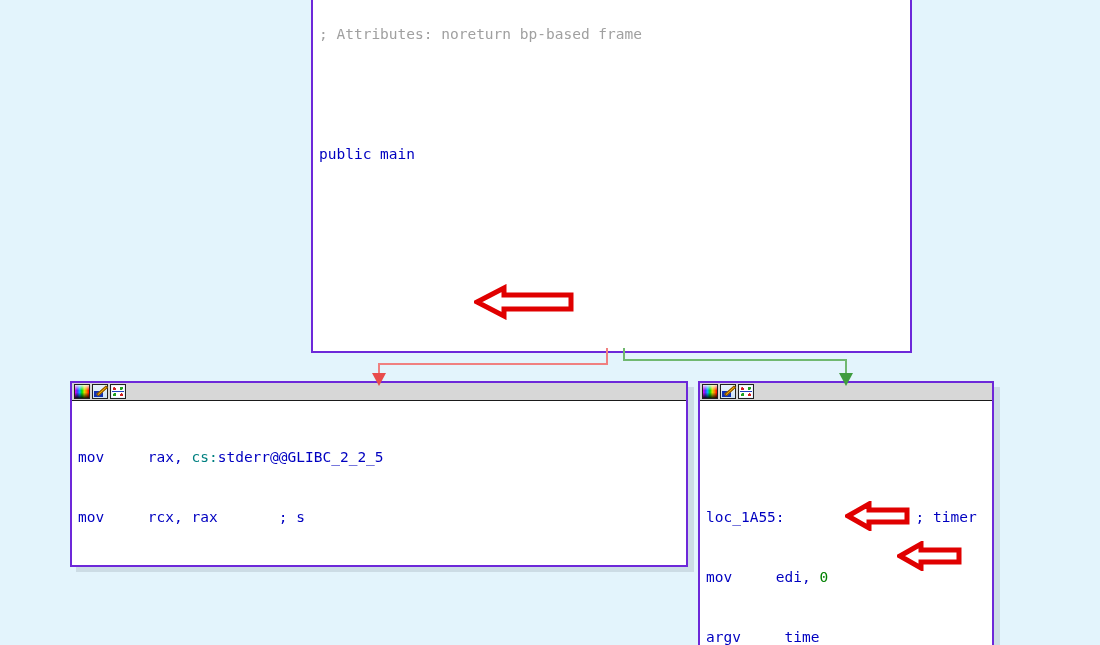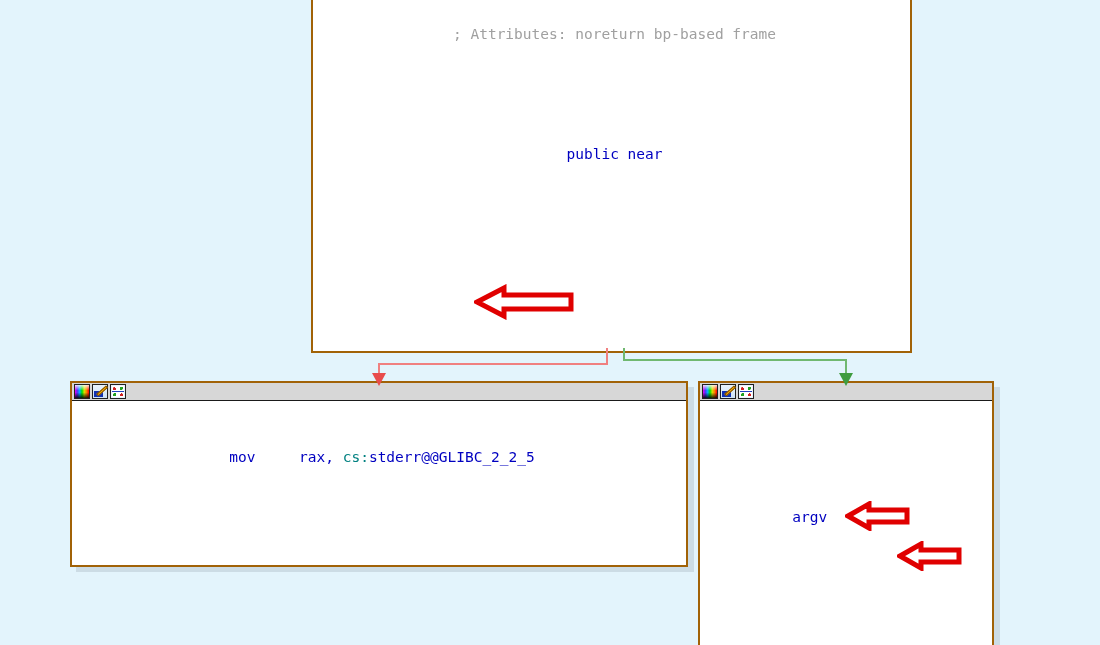--- a/index.html
+++ b/index.html
@@ -19,21 +19,21 @@
     position: absolute;
     left: 0; top: 0;
     width: 1100px;
     height: 645px;
   }
 
   
   .node {
     position: absolute;
     background: #ffffff;
-    border: 2px solid #a16207;
+    border: 2px solid #6d28d9;
     box-sizing: border-box;
     overflow: hidden;
   }
   .node-shadow {
     position: absolute;
     background: #b9c9d2;
     opacity: .55;
     z-index: 0;
   }
   .titlebar {
@@ -104,21 +104,21 @@
       #ffffff;
   }
 
   .code {
     padding: 6px 0 4px 6px;
     font-size: 14.5px;
     line-height: 20px;
     white-space: pre;
     font-family: "DejaVu Sans Mono", "Liberation Mono", monospace;
   }
-  .ln { display: block; height: 20px; text-align: center; }
+  .ln { display: block; height: 20px; }
 
   
   .c-mnem   { color: #0000c0; }          
   .c-reg    { color: #0000c0; }          
   .c-num    { color: #008000; }          
   .c-cmt    { color: #0000c0; }          
   .c-dir    { color: #0000c0; }          
   .c-loc    { color: #0000c0; }          
   .c-seg    { color: #008080; }          
   .c-dim    { color: #a0a0a0; }          
@@ -142,21 +142,21 @@
     <polygon points="379,38 372,25 386,25" fill="#e84c4c"></polygon>
 
     <path d="M 624 0 L 624 12 L 846 12 L 846 27" stroke="#70b870" stroke-width="2" fill="none"></path>
     <polygon points="846,38 839,25 853,25" fill="#3f9c3f"></polygon>
   </svg>
 
   <div class="node" id="node-entry" style="left:311px; top:-22px; width:601px; height:375px; border-top:none;">
     <div class="code">
       <span class="ln"><span class="c-dim">; Attributes: noreturn bp-based frame</span></span>
       <span class="ln"><span class="c-mnem"> </span></span>
-      <span class="ln"><span class="c-dir">public near</span></span>
+      <span class="ln"><span class="c-dir">public main</span></span>
       <span class="ln"><span class="c-mnem"> </span></span>
       
       
       
       
       
       
       
       
       
@@ -172,38 +172,41 @@
 
   <div class="node-shadow" style="left:76px; top:387px; width:618px; height:185px;"></div>
   <div class="node" id="node-false" style="left:70px; top:381px; width:618px; height:186px;">
     <div class="titlebar">
       <span class="tb-icon icon-palette"></span>
       <span class="tb-icon icon-pencil"></span>
       <span class="tb-icon icon-graph"></span>
     </div>
     <div class="code">
       <span class="ln"><span class="c-mnem">mov     </span><span class="c-reg">rax, </span><span class="c-seg">cs:</span><span class="c-name">stderr@@GLIBC_2_2_5</span></span>
+      <span class="ln"><span class="c-mnem">mov     </span><span class="c-reg">rcx, rax</span><span class="c-cmt">       ; s</span></span>
       
       
       
       
       
       
     </div>
   </div>
 
   <div class="node-shadow" style="left:704px; top:387px; width:296px; height:260px;"></div>
   <div class="node" id="node-true" style="left:698px; top:381px; width:296px; height:268px;">
     <div class="titlebar">
       <span class="tb-icon icon-palette"></span>
       <span class="tb-icon icon-pencil"></span>
       <span class="tb-icon icon-graph"></span>
     </div>
     <div class="code">
       <span class="ln"><span class="c-mnem"> </span></span>
+      <span class="ln"><span class="c-loc">loc_1A55:</span><span class="c-cmt">               ; timer</span></span>
+      <span class="ln"><span class="c-mnem">mov     </span><span class="c-reg">edi, </span><span class="c-num">0</span></span>
       <span class="ln"><span class="c-mnem">argv    </span><span class="c-name">_time</span></span>
       
       
       
       
       
       
       
       
     </div>

